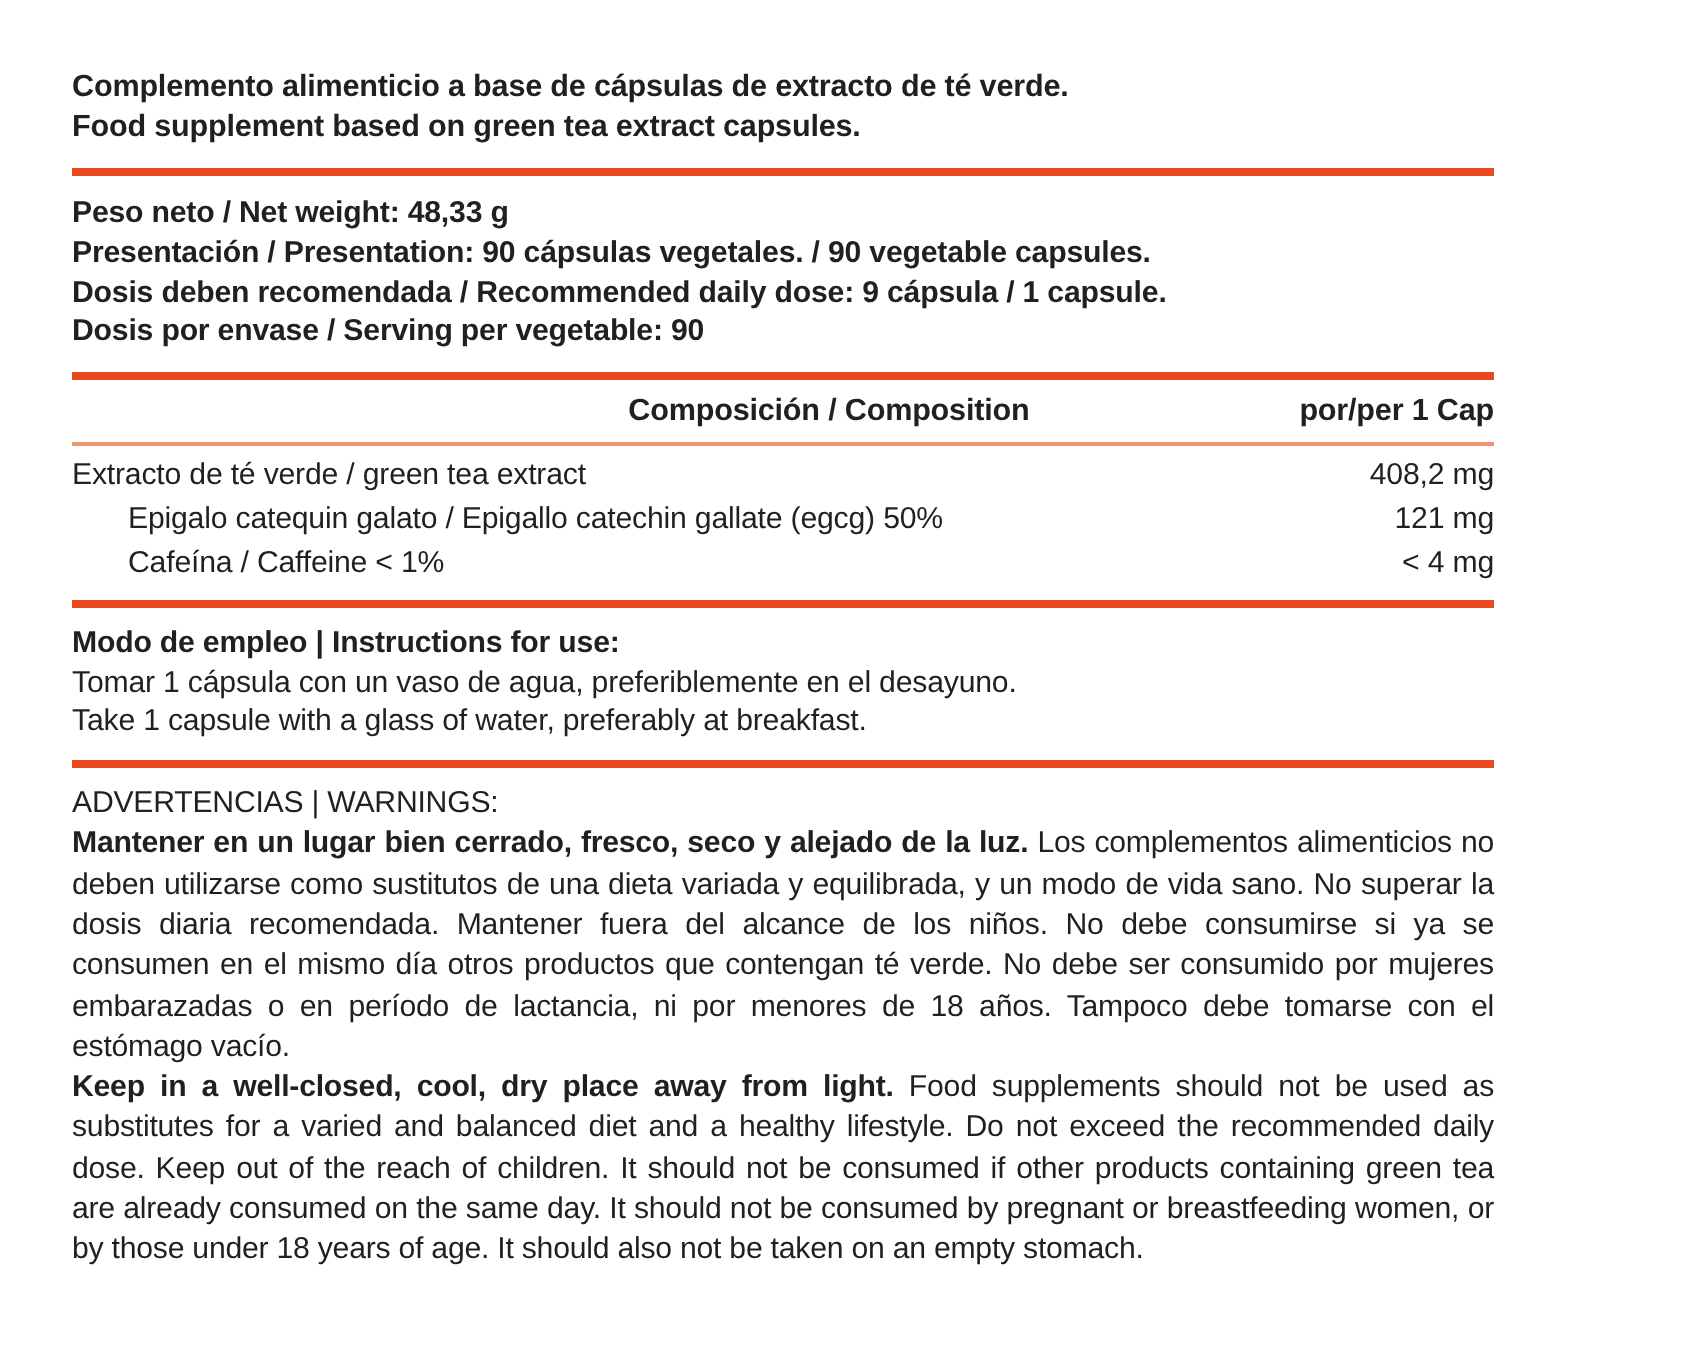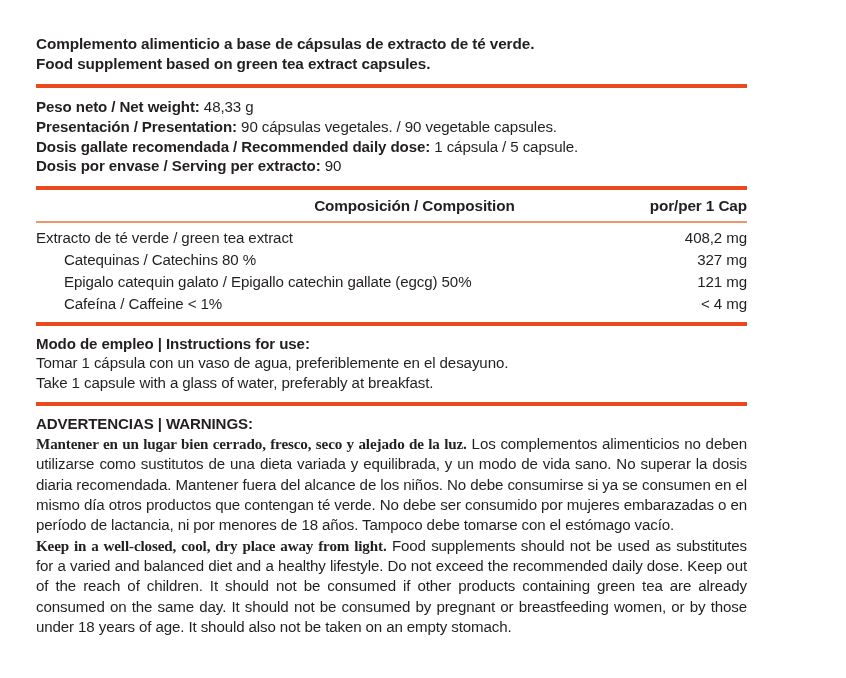--- a/index.html
+++ b/index.html
@@ -51,21 +51,21 @@
 
   
   .facts {
     margin: 9px 0 10px 0;
     font-size: 15.1px;
     line-height: 1.31;
     letter-spacing: -0.1px;
   }
   .facts .fact-row { display: block; }
   .facts .k { font-weight: bold; }
-  .facts .v { font-weight: normal; }
+  .facts .v { font-weight: bold; }
 
   
   .composition {
     margin: 0;
   }
   .comp-table {
     width: 100%;
     border-collapse: collapse;
     font-size: 15.1px;
     letter-spacing: -0.1px;
@@ -103,73 +103,69 @@
 
   
   .warnings {
     margin: 8px 0 0 0;
     font-size: 15.1px;
     line-height: 1.345;
     letter-spacing: -0.12px;
     text-align: justify;
   }
   .warnings .heading {
-    font-weight: bold;
+    font-weight: normal;
     display: block;
   }
   .warnings p {
     margin: 0;
     text-align: justify;
     text-justify: inter-word;
   }
-  .warnings p .lead { font-weight: bold; font-family: Liberation Serif, serif; }
+  .warnings p .lead { font-weight: bold; }
   .warnings .para-en { margin-top: 0; }
   .gap-sm { height: 7px; }
 </style>
 </head>
 <body>
 
 <div class="label-sheet">
 
   <div class="intro">
     <span class="line">Complemento alimenticio a base de cápsulas de extracto de té verde.</span>
     <span class="line">Food supplement based on green tea extract capsules.</span>
   </div>
 
   <hr class="rule-thick">
 
   <div class="facts">
     <span class="fact-row"><span class="k">Peso neto / Net weight:</span><span class="v"> 48,33 g</span></span>
     <span class="fact-row"><span class="k">Presentación / Presentation:</span><span class="v"> 90 cápsulas vegetales. / 90 vegetable capsules.</span></span>
-    <span class="fact-row"><span class="k">Dosis gallate recomendada / Recommended daily dose:</span><span class="v"> 1 cápsula / 5 capsule.</span></span>
-    <span class="fact-row"><span class="k">Dosis por envase / Serving per extracto:</span><span class="v"> 90</span></span>
+    <span class="fact-row"><span class="k">Dosis deben recomendada / Recommended daily dose:</span><span class="v"> 9 cápsula / 1 capsule.</span></span>
+    <span class="fact-row"><span class="k">Dosis por envase / Serving per vegetable:</span><span class="v"> 90</span></span>
   </div>
 
   <hr class="rule-thick">
 
   <div class="composition">
     <table class="comp-table">
       <thead>
         <tr>
           <th class="name">Composición / Composition</th>
           <th class="amount">por/per 1 Cap</th>
         </tr>
       </thead>
     </table>
     <hr class="rule-thin">
     <div class="comp-head-spacer"></div>
     <table class="comp-table">
       <tbody>
         <tr>
           <td class="name">Extracto de té verde / green tea extract</td>
           <td class="amount">408,2 mg</td>
-        </tr>
-        <tr class="sub">
-          <td class="name">Catequinas / Catechins 80 %</td>
-          <td class="amount">327 mg</td>
         </tr>
         <tr class="sub">
           <td class="name">Epigalo catequin galato / Epigallo catechin gallate (egcg) 50%</td>
           <td class="amount">121 mg</td>
         </tr>
         <tr class="sub">
           <td class="name">Cafeína / Caffeine &lt; 1%</td>
           <td class="amount">&lt; 4 mg</td>
         </tr>
       </tbody>

